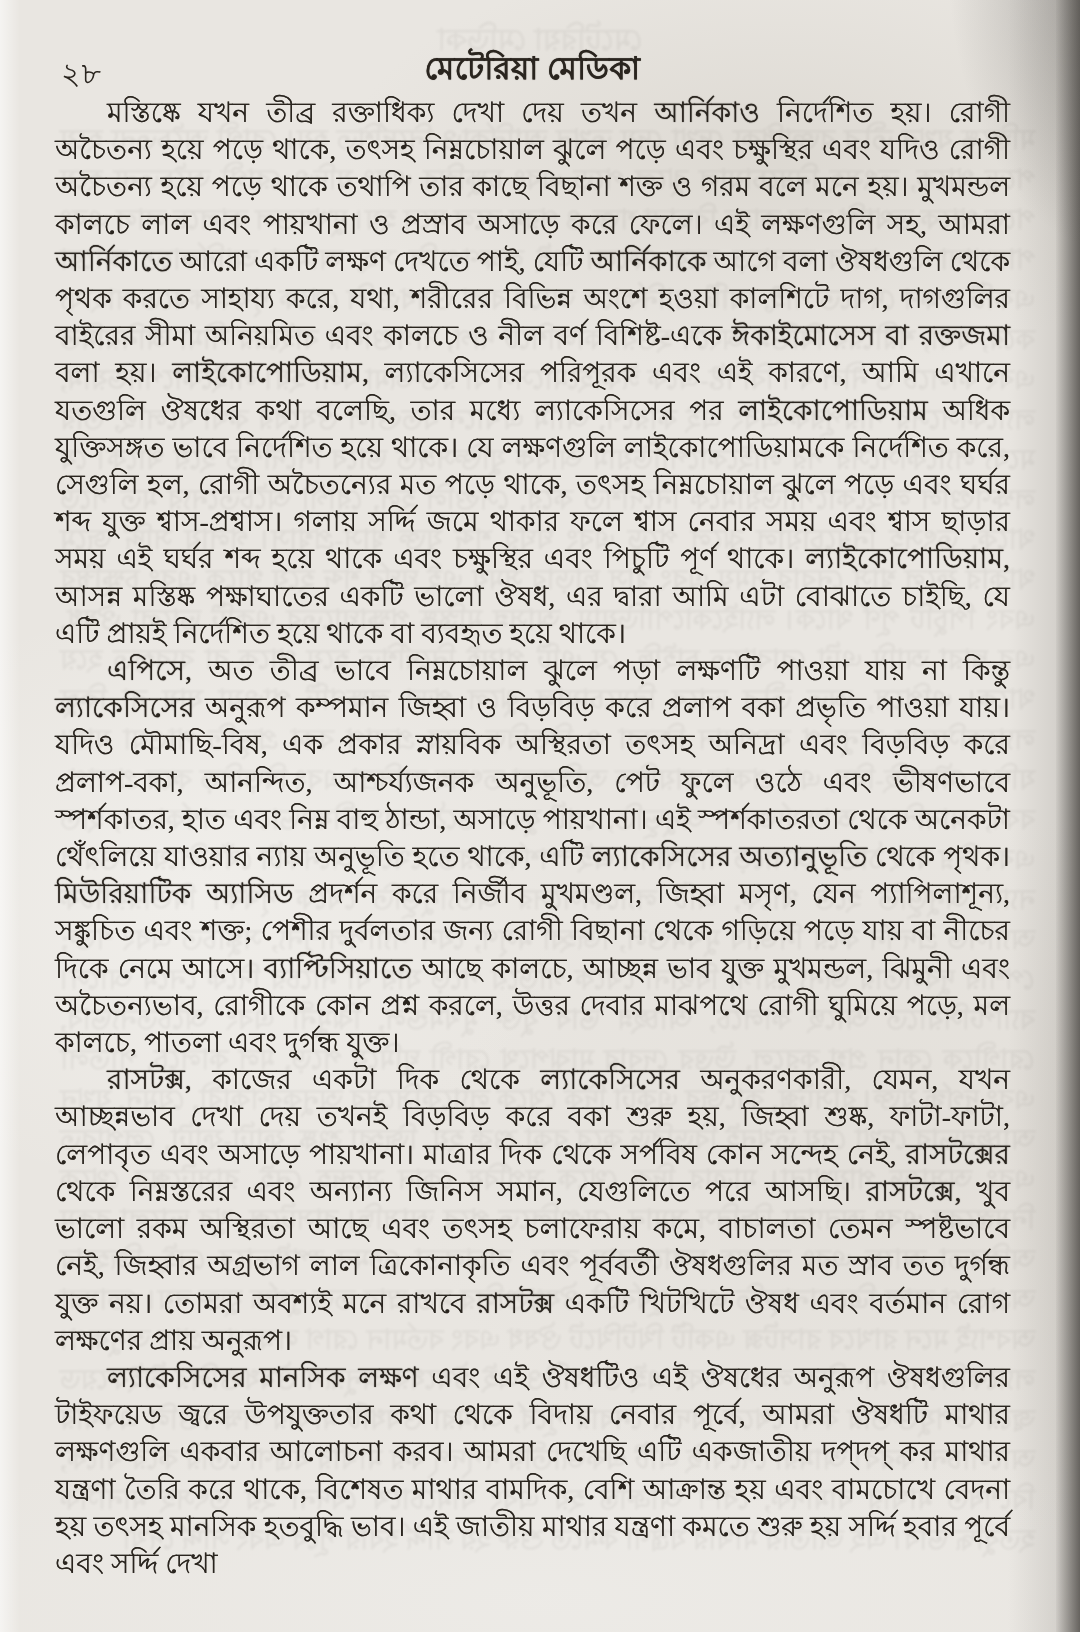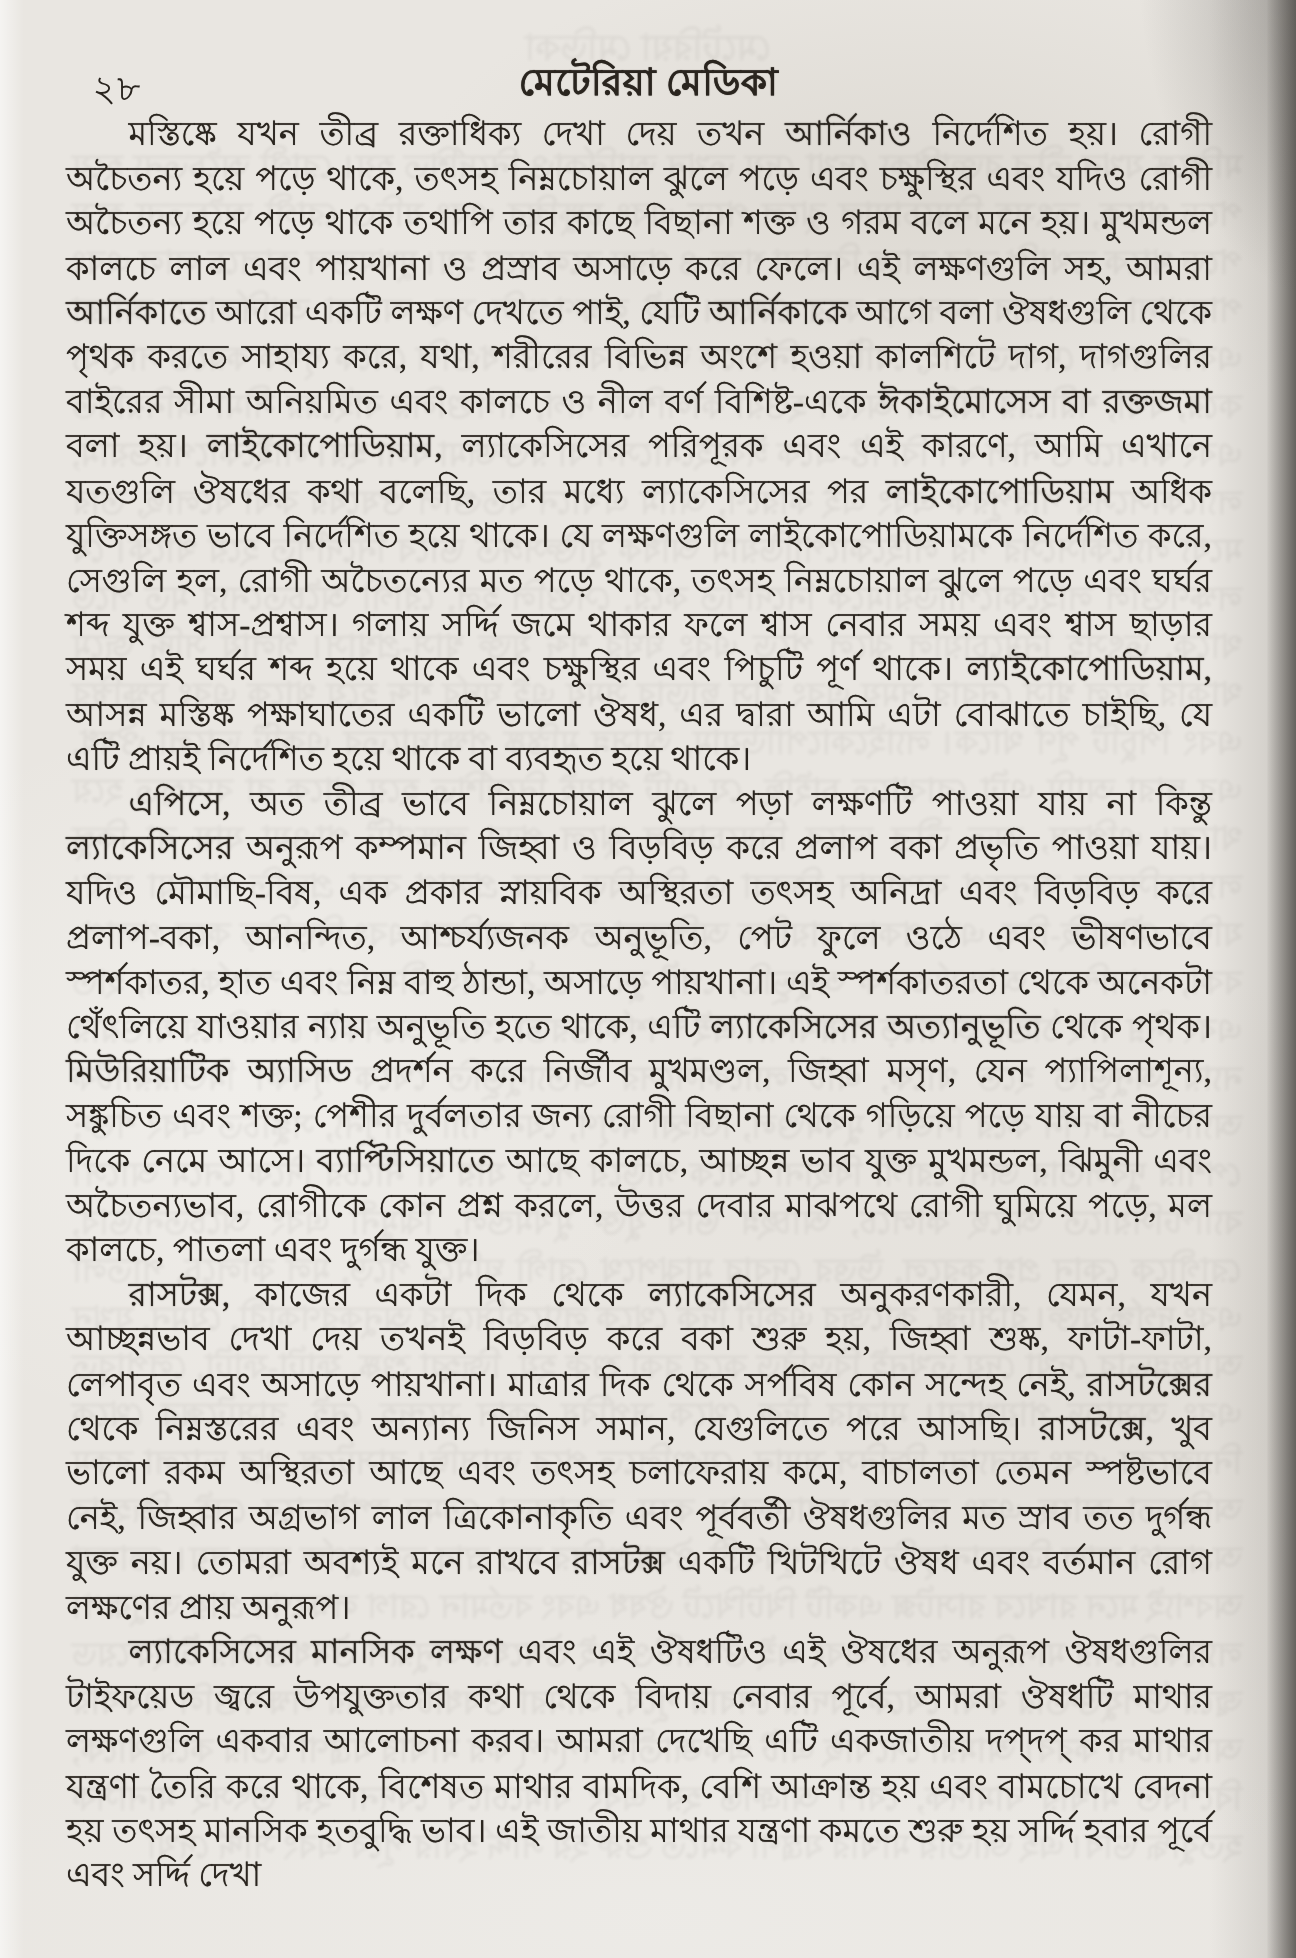--- a/index.html
+++ b/index.html
@@ -21,21 +21,21 @@
   .ghost{
     position:absolute;inset:0;
     opacity:.055;
     filter:blur(1.2px);
     transform:scaleX(-1);
     pointer-events:none;
     color:#35302a;
   }
   .ghost-title{position:absolute;top:16px;left:0;right:0;text-align:center;font-size:30px;font-weight:bold;}
   .ghost-body{position:absolute;top:120px;left:45px;right:60px;font-size:28px;line-height:40px;text-align:justify;font-weight:bold;}
-  .header{position:absolute;top:44px;left:55px;right:70px;height:44px;margin-left:16px;}
+  .header{position:absolute;top:44px;left:55px;right:70px;height:44px;}
   .pagenum{position:absolute;left:6px;top:6px;font-size:30px;letter-spacing:1px;}
   .title{text-align:center;font-size:31px;font-weight:bold;letter-spacing:.5px;
          text-shadow:0 0 .7px rgba(42,37,31,.85);}
   .body-text{
     position:absolute;top:94px;left:55px;right:70px;
     font-size:28px;line-height:37.2px;text-align:justify;
     text-shadow:0 0 .6px rgba(42,37,31,.75);
   }
   .body-text p{margin:0;padding:0;text-indent:52px;}
   .body-text b{font-weight:normal;text-shadow:0 0 1px rgba(30,26,20,.9);}

